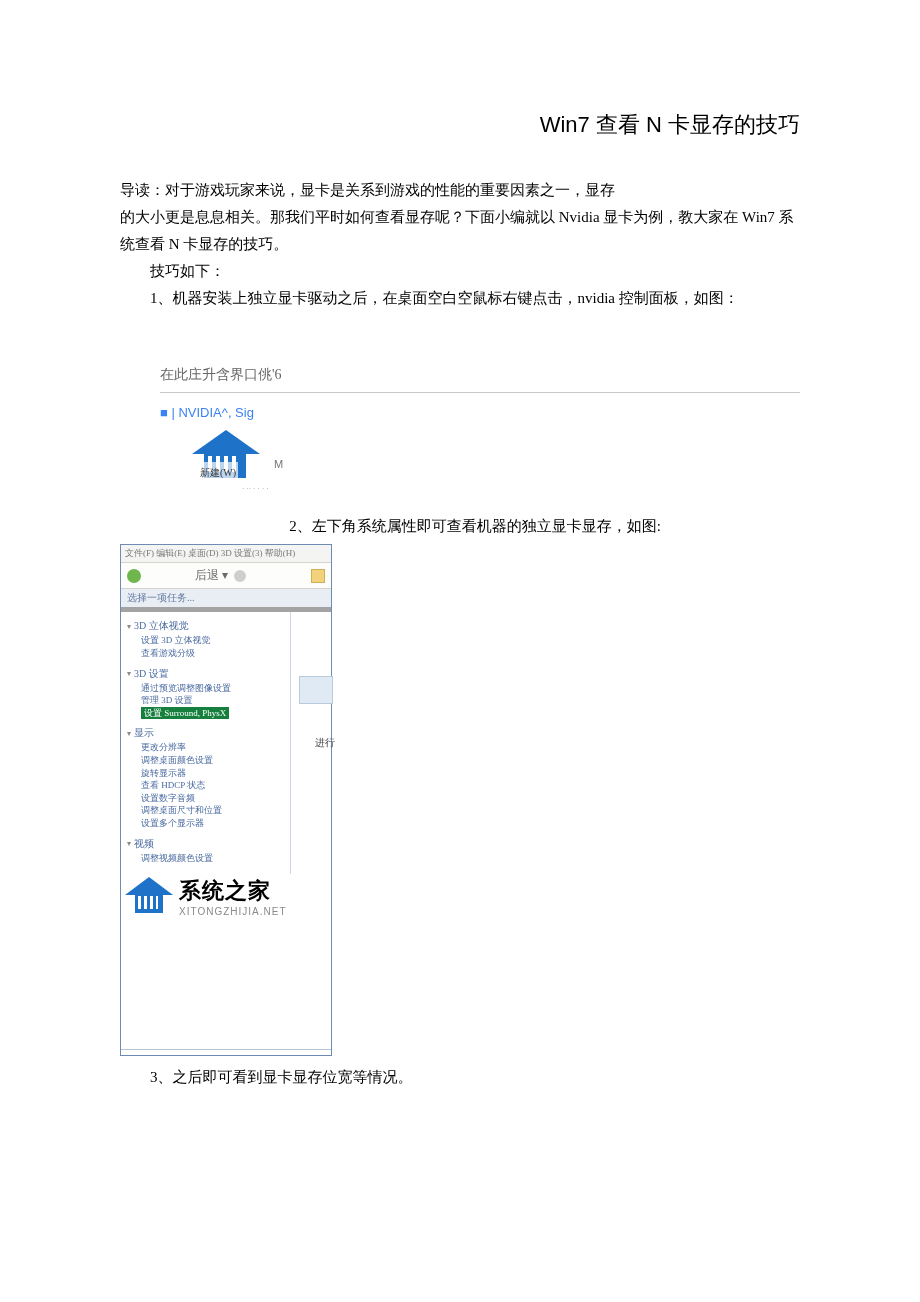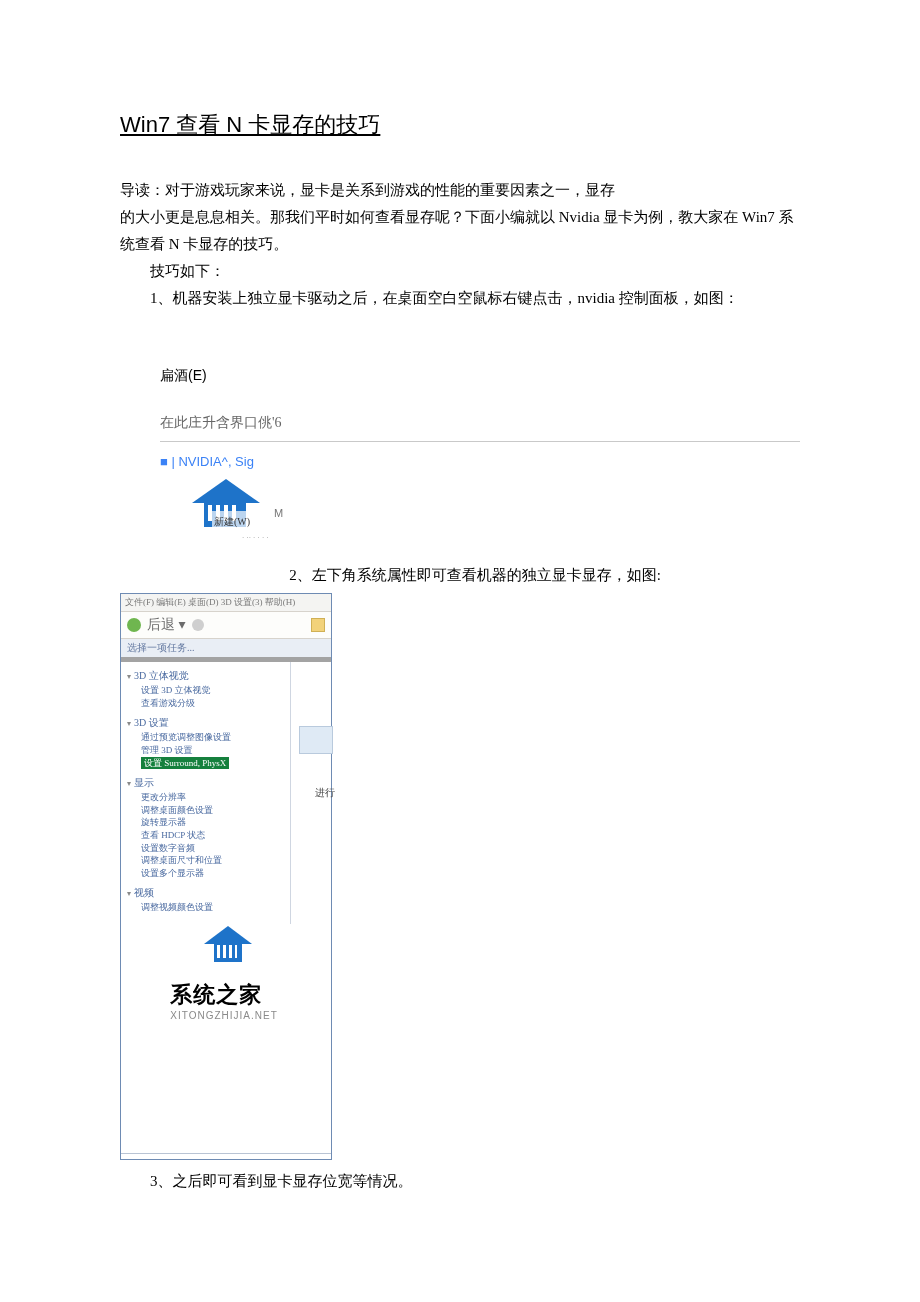--- a/index.html
+++ b/index.html
@@ -4,26 +4,25 @@
 <style>
   * { margin: 0; padding: 0; box-sizing: border-box; }
   body {
     background: #ffffff;
     font-family: "Microsoft YaHei", "SimSun", sans-serif;
     width: 920px;
     padding: 110px 120px 60px 120px;
     color: #000;
   }
   .title {
-    text-align: left;
+    text-align: right;
     font-size: 22px;
     font-weight: normal;
     margin-bottom: 38px;
     font-family: "Microsoft YaHei", sans-serif;
-    text-decoration: underline;
   }
   .lead {
     font-size: 15px;
     line-height: 1.7;
     font-family: "SimSun", serif;
   }
   .body-p {
     font-size: 15px;
     line-height: 1.8;
     font-family: "SimSun", serif;
@@ -67,21 +66,21 @@
   .house-body {
     position: absolute; top: 22px; left: 14px;
     width: 42px; height: 26px; background: #1e73c9;
   }
   .house-stripes {
     position: absolute; top: 26px; left: 18px;
     width: 30px; height: 16px;
     background: repeating-linear-gradient(90deg,#fff 0 4px,#1e73c9 4px 8px);
   }
   .house-label {
-    position:absolute; bottom:-2px; left:22px;
+    position:absolute; bottom:-2px; left:8px;
     font-size:10px; color:#333; background:rgba(255,255,255,0.7);
     padding:0 2px; font-family:"SimSun",serif;
   }
   .logo-text {
     font-size: 26px; color:#000;
     font-family: "SimSun","Microsoft YaHei",serif;
     letter-spacing: 2px;
   }
   .logo-sub { font-size: 11px; color:#777; margin-left:6px; align-self:flex-end; padding-bottom:6px; font-family:Arial,sans-serif;}
   .tiny-garble { font-size:8px; color:#999; margin-left:82px; margin-top:-4px; font-family:Arial,sans-serif;}
@@ -105,21 +104,21 @@
   }
   .shot2 .toolbar {
     display:flex; align-items:center; gap:6px;
     padding: 4px 6px;
     border-bottom:1px solid #d7d3cc;
     background:#fdfdfb;
   }
   .tb-circle-g { width:14px; height:14px; border-radius:50%; background:#6fb64f; display:inline-block;}
   .tb-circle-gr { width:12px; height:12px; border-radius:50%; background:#cfcfcf; display:inline-block;}
   .tb-sq { width:14px; height:14px; background:#f2d27a; border:1px solid #d0b055; display:inline-block;}
-  .tb-text { font-size:14px; color:#6c6c6c; }
+  .tb-text { font-size:12px; color:#6c6c6c;margin-left:48px; }
   .crumb {
     background:#e9eef5; color:#6378a0;
     font-size:10px; padding:2px 6px;
     border-bottom:5px solid #a3a3a3;
   }
   .sidepane {
     width: 170px;
     background:#fff;
     border-right:1px solid #cfd6e1;
     padding: 4px 7px 4px 6px;
@@ -146,21 +145,20 @@
     color:#4a6aa0; font-size:9px; line-height:1.4;
     padding-left: 14px;
   }
   .tree-item.sel {
     background:#15803d; color:#fff; display:inline-block;
     padding: 0 3px; margin-left:14px;
   }
   .logo-row2 {
     display:flex; align-items:center; gap:6px;
     padding: 2px 0 2px 4px;
-    flex-direction: column;
   }
   .house2 { width:48px; height:40px; position:relative; flex:0 0 48px;}
   .house2 .hr2 {
     width:0;height:0;border-left:24px solid transparent;border-right:24px solid transparent;
     border-bottom:18px solid #1e73c9; position:absolute; top:0; left:0;
   }
   .house2 .hb2 { position:absolute; top:16px; left:10px; width:28px; height:20px; background:#1e73c9;}
   .house2 .hs2 {
     position:absolute; top:19px; left:13px; width:20px; height:13px;
     background: repeating-linear-gradient(90deg,#fff 0 3px,#1e73c9 3px 6px);
@@ -176,21 +174,20 @@
 
 <h1 class="title">Win7 查看 N 卡显存的技巧</h1>
 
 <p class="lead">导读：对于游戏玩家来说，显卡是关系到游戏的性能的重要因素之一，显存</p>
 <p class="body-p">的大小更是息息相关。那我们平时如何查看显存呢？下面小编就以 Nvidia 显卡为例，教大家在 Win7 系统查看 N 卡显存的技巧。</p>
 
 <p class="body-p indent">技巧如下：</p>
 <p class="body-p indent">1、机器安装上独立显卡驱动之后，在桌面空白空鼠标右键点击，nvidia 控制面板，如图：</p>
 
 <div class="menu-block">
-  <div class="menu-item1">扁酒(E)</div>
   <div class="menu-item3">在此庄升含界口佻'6</div>
   <hr class="hr-thin">
   <div class="nv-line">■ | NVIDIA^, Sig</div>
 
   <div class="logo-row">
     <div class="house-icon">
       <div class="house-roof"></div>
       <div class="house-body"></div>
       <div class="house-stripes"></div>
       <div class="house-label">新建(W)</div>

